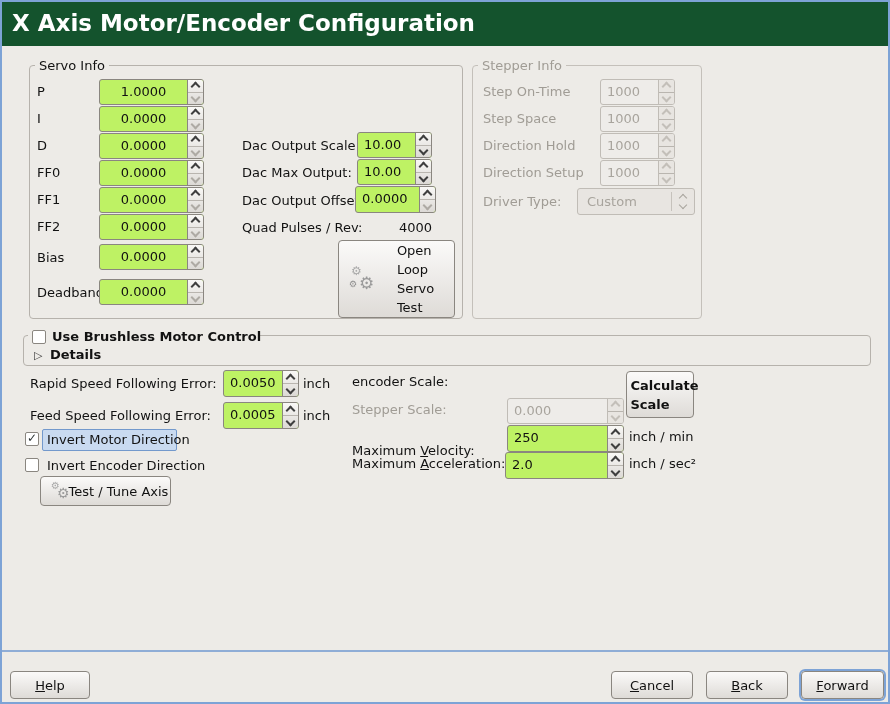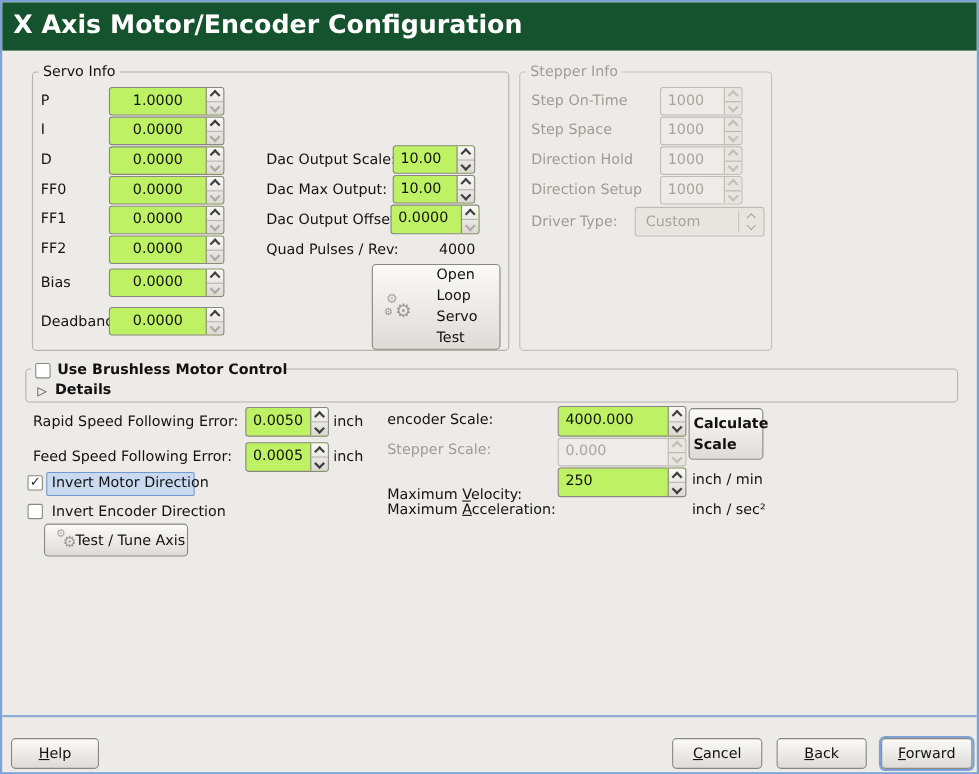--- a/index.html
+++ b/index.html
@@ -331,31 +331,20 @@
 
   <div class="btn" style="left:38px;top:474px;width:131px;height:30px;">
     <span class="gears" style="left:12px;top:8px;">
       <span class="g1" style="font-size:14px;left:4px;top:0;">⚙</span>
       <span class="g2" style="font-size:10px;left:-2px;top:-5px;">⚙</span>
     </span>
     <span style="margin-left:26px;">Test / Tune Axis</span>
   </div>
 
   <span class="lbl" style="left:350px;top:372px;">encoder Scale:</span>
-  <div class="spin" style="left:505px;top:367px;width:117px;height:28px;">
-    <div class="val">4000.000</div>
-    <div class="btns">
-        <div>
-          <span class="chu"></span>
-        </div>
-        <div>
-          <span class="chd"></span>
-        </div>
-      </div>
-  </div>
   <div class="btn" style="left:624px;top:369px;width:68px;height:47px;font-weight:bold;">
     <div class="multiline" style="text-align:left;width:100%;padding-left:7px;">
       <div>Calculate</div>
       <div>Scale</div>
     </div>
   </div>
 
   <span class="lbl gray" style="left:350px;top:400px;">Stepper Scale:</span>
   <div class="spin dis" style="left:505px;top:396px;width:117px;height:26px;">
     <div class="val">0.000</div>
@@ -377,20 +366,31 @@
           <span class="chu"></span>
         </div>
         <div>
           <span class="chd"></span>
         </div>
       </div>
   </div>
   <span class="lbl" style="left:627px;top:427px;">inch / min</span>
 
   <span class="lbl" style="left:350px;top:454px;"><span>Maximum </span><span class="u">A</span><span>cceleration:</span></span>
+  <div class="spin" style="left:503px;top:450px;width:119px;height:27px;">
+    <div class="val">2.0</div>
+    <div class="btns">
+        <div>
+          <span class="chu"></span>
+        </div>
+        <div>
+          <span class="chd"></span>
+        </div>
+      </div>
+  </div>
   <span class="lbl" style="left:627px;top:454px;">inch / sec²</span>
 
   <div class="sep" style="left:0;top:648px;width:886px;"></div>
 
   <div class="btn" style="left:8px;top:669px;width:80px;height:28px;">
     <span><span class="u">H</span><span>elp</span></span>
   </div>
   <div class="btn" style="left:609px;top:669px;width:82px;height:28px;">
     <span><span class="u">C</span><span>ancel</span></span>
   </div>

